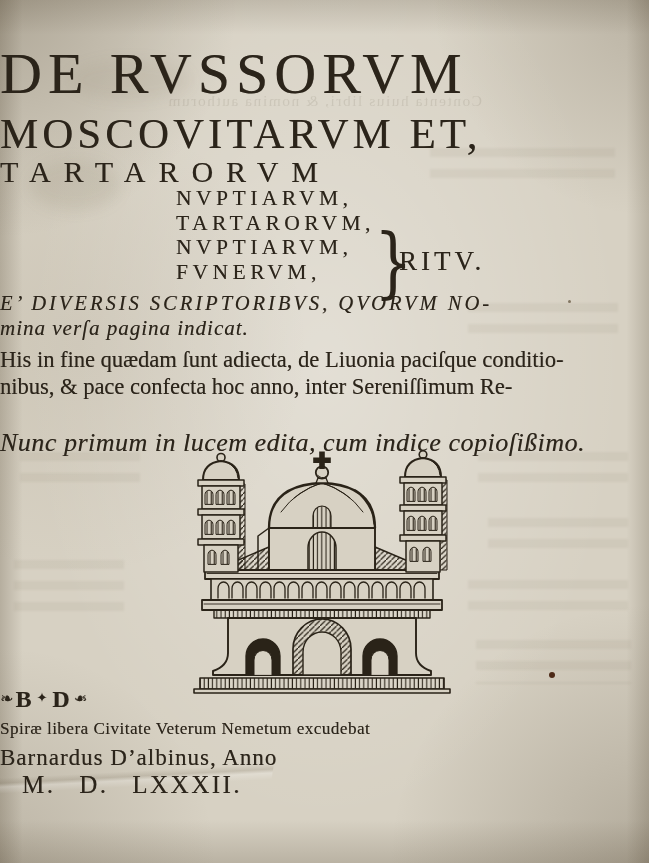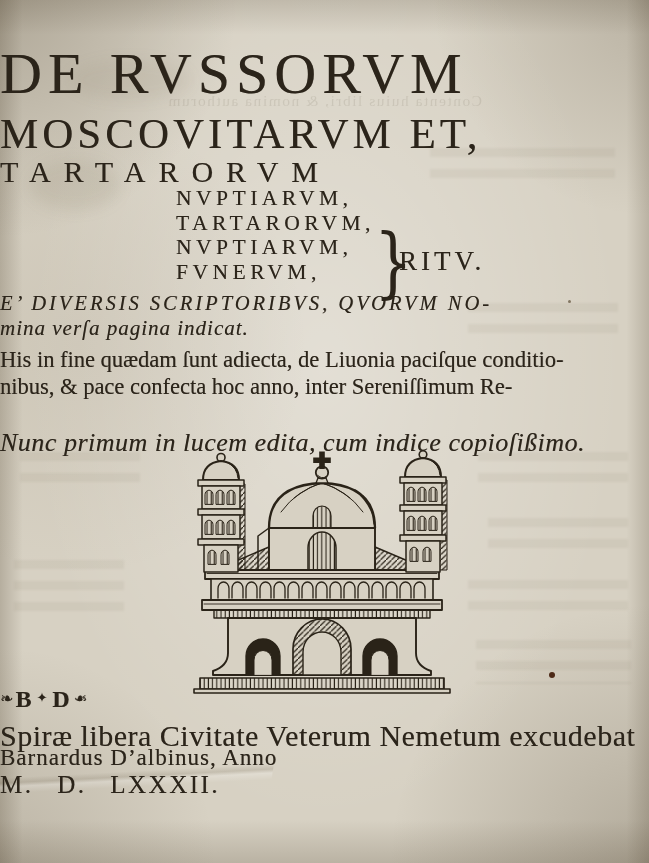--- a/index.html
+++ b/index.html
@@ -52,23 +52,23 @@
   .p3{top:401px;font-size:22.5px;}
   .p4{top:428px;font-size:26px;font-style:italic;letter-spacing:.5px;}
   .woodcut{position:absolute;left:177px;top:450px;width:290px;height:244px;}
   .mark{top:686px;font-size:24px;font-weight:bold;letter-spacing:2px;}
   .mark .orn{
     font-family:"DejaVu Sans",sans-serif;font-weight:normal;
     font-size:16px;position:relative;top:-3px;color:#2b241a;
   }
   .mark .orn.flip{display:inline-block;transform:scaleX(-1);}
   .mark .orn.mid{font-size:13px;top:-5px;padding:0 3px;}
-  .imp1{top:719px;font-size:30px;letter-spacing:.5px;}
+  .imp1{top:719px;font-size:17px;letter-spacing:.5px;}
   .imp2{top:745px;font-size:23px;letter-spacing:1px;}
-  .imp3{top:771px;font-size:25px;letter-spacing:2.5px;word-spacing:15px;}
+  .imp3{top:771px;font-size:25px;letter-spacing:2.5px;word-spacing:15px;padding-left:22px;}
   .bleed{
     position:absolute;left:0;right:0;top:92px;text-align:center;
     transform:scaleX(-1);opacity:.14;filter:blur(.6px);
     font-size:15.5px;letter-spacing:1.5px;color:#6d6452;white-space:nowrap;
   }
   .smudge{
     position:absolute;opacity:.5;filter:blur(1.2px);pointer-events:none;
     background:repeating-linear-gradient(180deg, rgba(118,106,85,.16) 0 9px, rgba(0,0,0,0) 9px 21px);
   }
   .stain{

